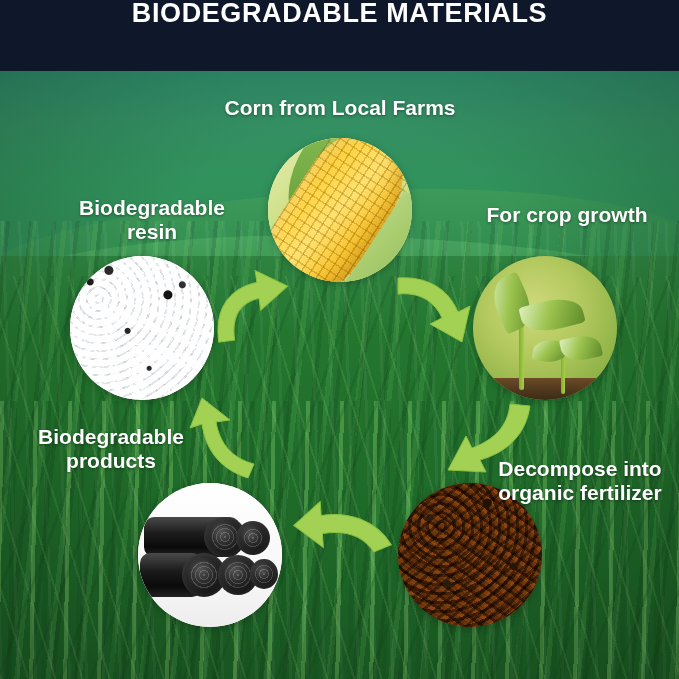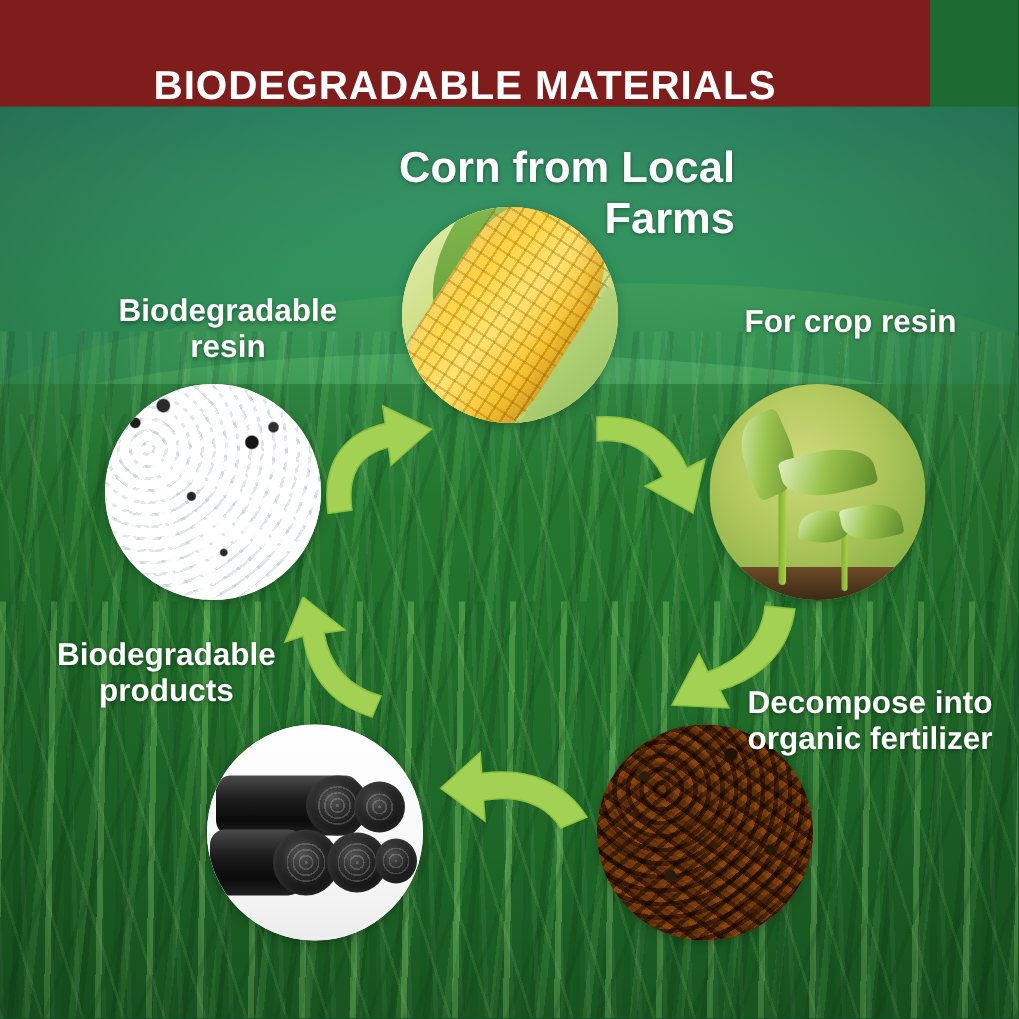--- a/index.html
+++ b/index.html
@@ -7,23 +7,23 @@
 
   #infographic{
     position:relative;
     width:679px;height:679px;
     overflow:hidden;
     background:#1d6b33;
   }
 
   
   .header-bar{
-    position:absolute;left:0;top:0;width:620px;height:71px;
-    background:#7f1d1d;
-    display:flex;align-items:flex-end;justify-content:center;
+    position:absolute;left:0;top:0;width:679px;height:71px;
+    background:#0f172a;
+    display:flex;align-items:flex-start;justify-content:center;
     z-index:40;
   }
   .header-title{
     color:#ffffff;
     font-size:27px;
     font-weight:bold;
     letter-spacing:0.6px;
     text-align:center;
     line-height:1;
     white-space:nowrap;
@@ -181,21 +181,21 @@
   .arrow{position:absolute;z-index:25;}
 
   
   .label{
     position:absolute;z-index:30;
     color:#ffffff;font-weight:bold;
     text-align:center;line-height:1.16;
     text-shadow:0 1px 3px rgba(0,0,0,.40);
     white-space:pre-line;
   }
-  #label-corn{left:190px;top:96px;width:300px;font-size:29px;text-align:right;}
+  #label-corn{left:190px;top:96px;width:300px;font-size:21px;}
   #label-resin{left:42px;top:196px;width:220px;font-size:21px;}
   #label-growth{left:462px;top:203px;width:210px;font-size:21px;}
   #label-products{left:6px;top:425px;width:210px;font-size:21px;}
   #label-fertilizer{left:482px;top:425px;width:196px;font-size:21px;margin-top:32px;}
 </style>
 </head>
 <body>
 
 <div id="infographic">
 
@@ -272,19 +272,19 @@
     <div class="bag-end" style="left:98px;top:38px;width:34px;height:34px;"></div>
     <div class="bag-roll" style="left:2px;top:70px;width:62px;height:44px;"></div>
     <div class="bag-end" style="left:44px;top:70px;width:44px;height:44px;"></div>
     <div class="bag-end" style="left:80px;top:72px;width:40px;height:40px;"></div>
     <div class="bag-end" style="left:112px;top:76px;width:28px;height:30px;"></div>
   </div>
 
   <div class="label" id="label-corn">Corn from Local Farms</div>
   <div class="label" id="label-resin">Biodegradable
 resin</div>
-  <div class="label" id="label-growth">For crop resin</div>
+  <div class="label" id="label-growth">For crop growth</div>
   <div class="label" id="label-products">Biodegradable
 products</div>
   <div class="label" id="label-fertilizer">Decompose into
 organic fertilizer</div>
 
 </div>
 
 </body></html>

